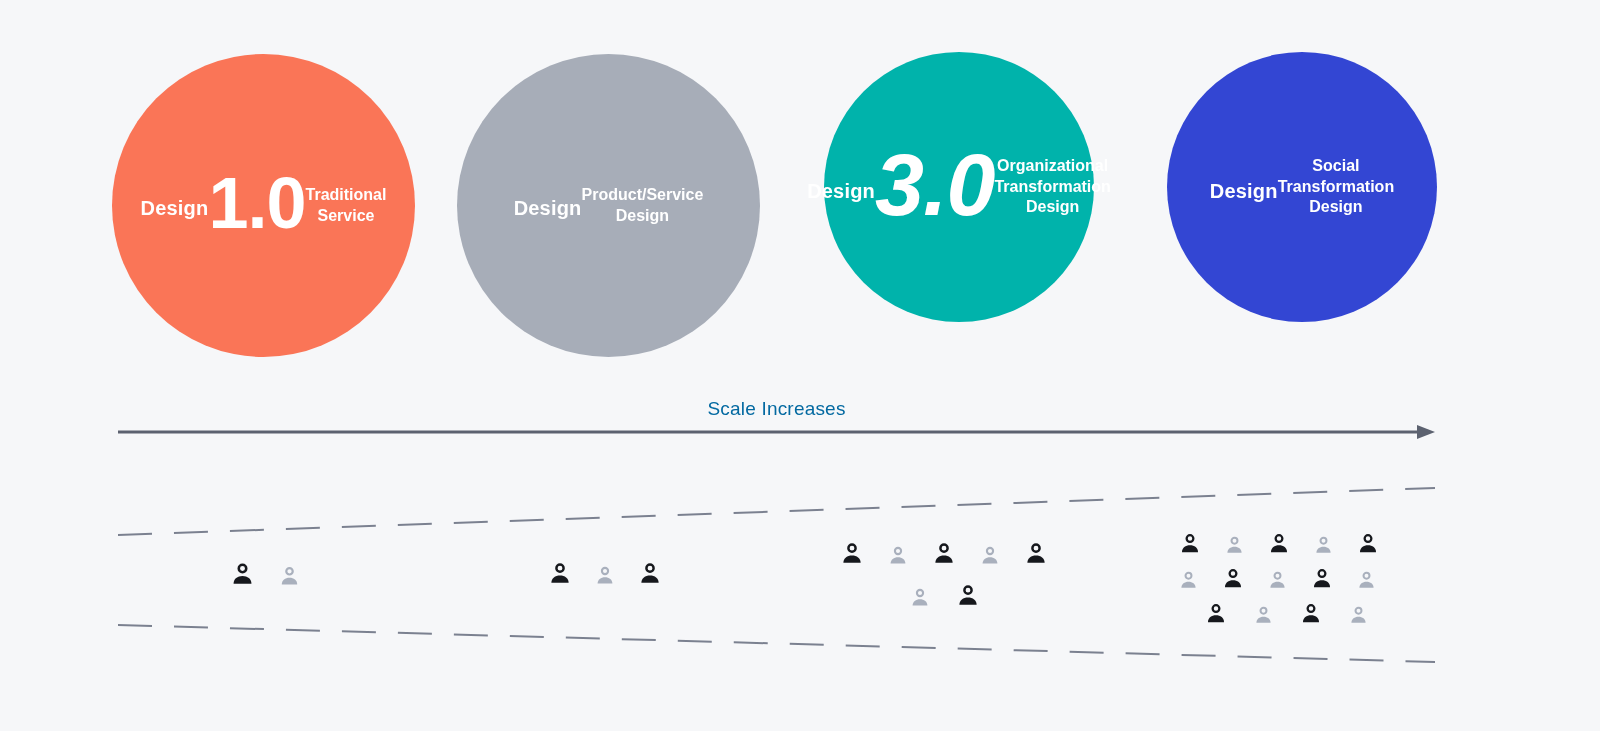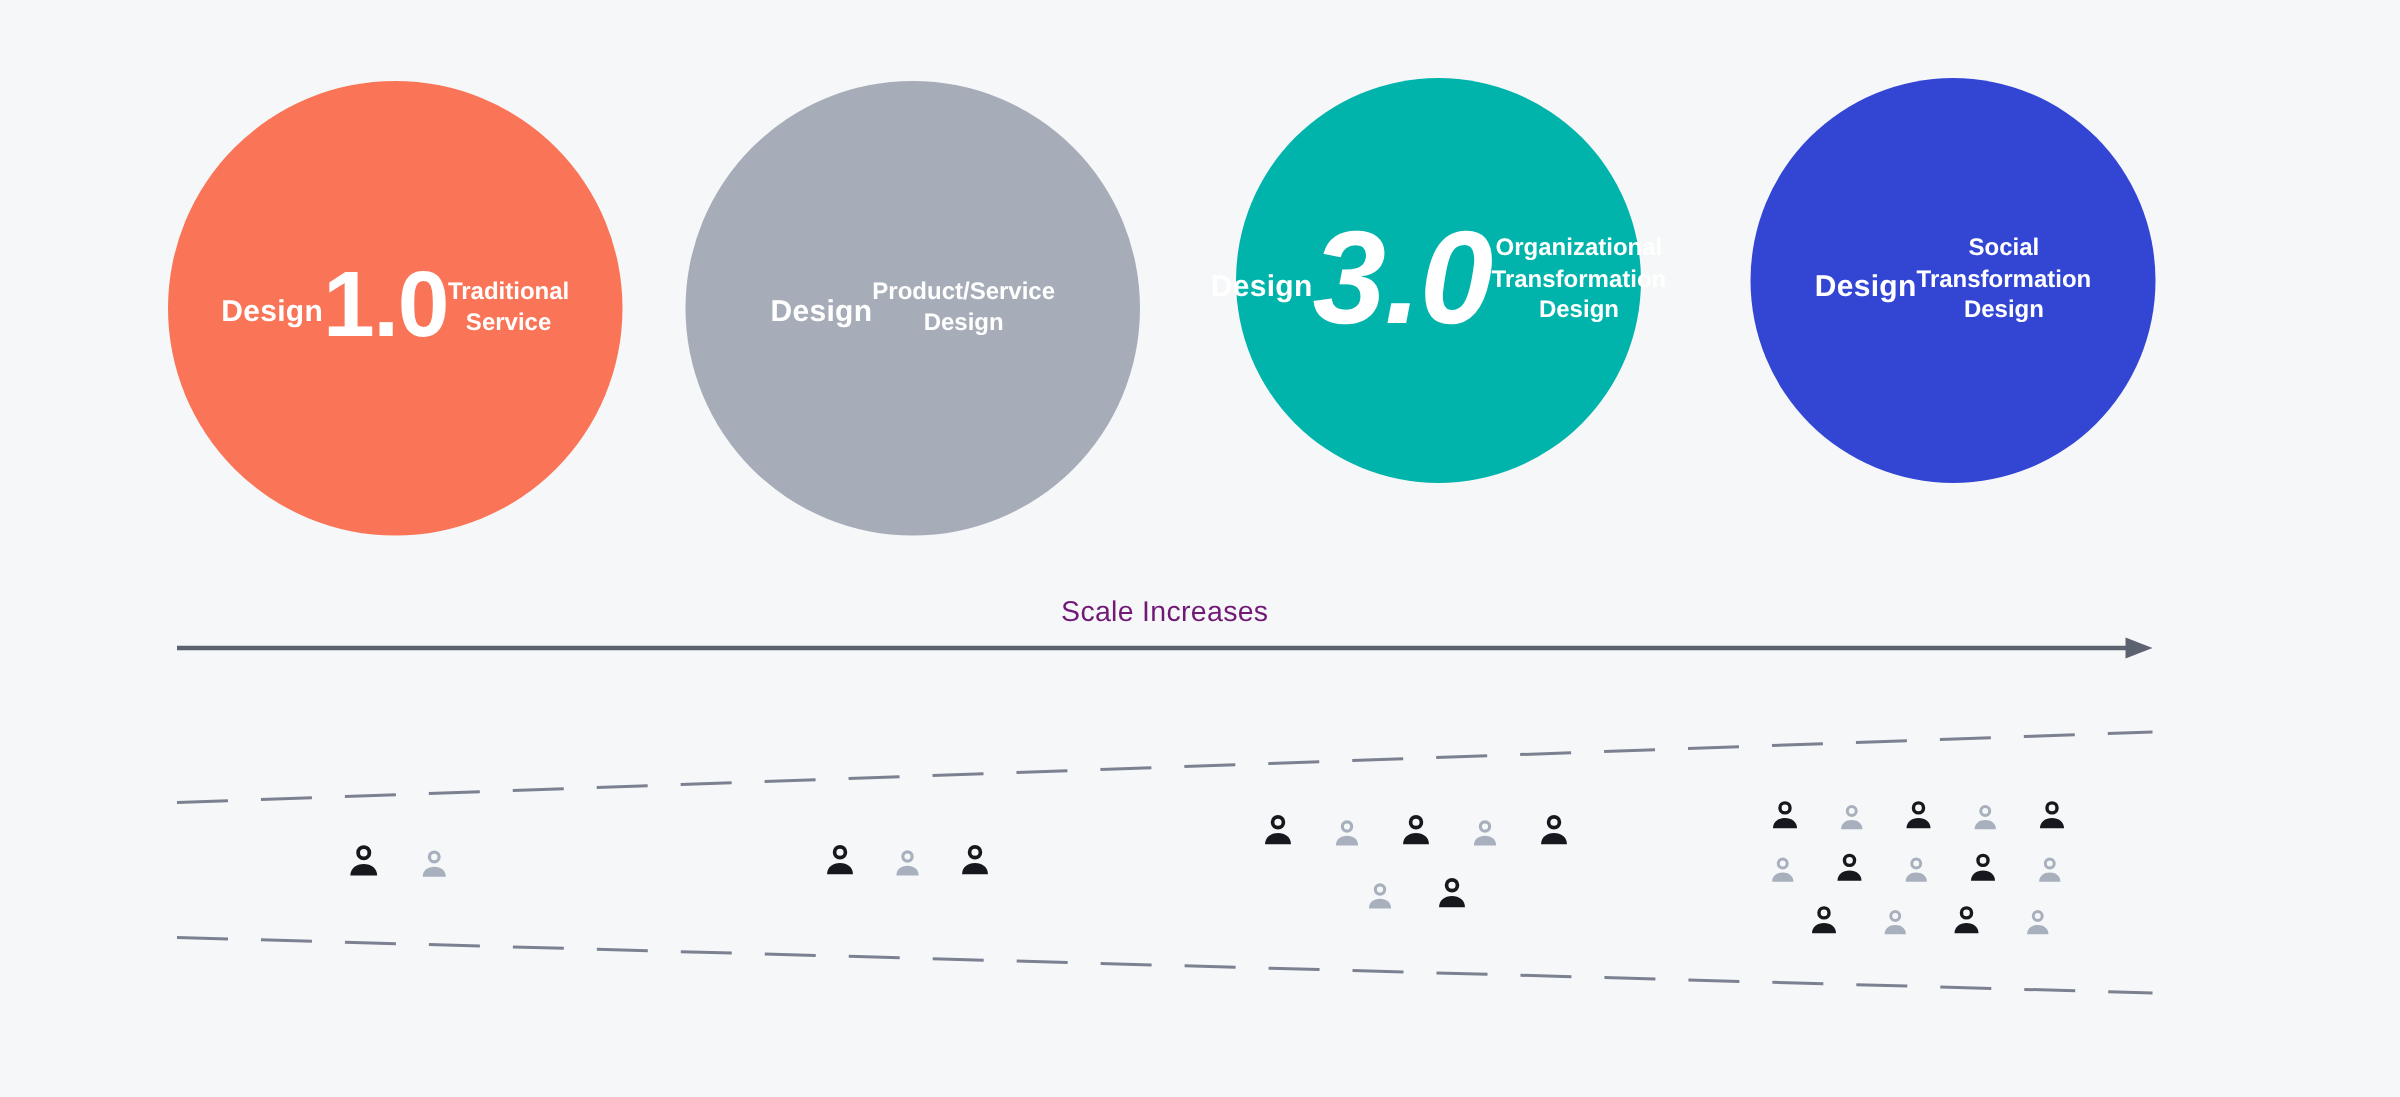--- a/index.html
+++ b/index.html
@@ -53,41 +53,41 @@
   }
   #circle-2 {
     left: 457px; top: 54px; width: 303px; height: 303px;
   }
   #circle-3 {
     left: 824px; top: 52px; width: 270px; height: 270px;
   }
   #circle-4 {
     left: 1167px; top: 52px; width: 270px; height: 270px;
   }
-  #circle-1 .c-version, #circle-2 .c-version { font-size: 62px; margin: 2px 0 6px; text-align: right; }
+  #circle-1 .c-version, #circle-2 .c-version { font-size: 72px; margin: 2px 0 6px; text-align: right; }
   #circle-3 .c-version, #circle-4 .c-version { font-size: 88px; margin: 0px 0 4px; font-style: italic; }
   #circle-1 .c-kicker, #circle-2 .c-kicker { margin-bottom: -6px; }
   #circle-3 .c-kicker, #circle-4 .c-kicker { margin-bottom: -8px; }
 
   
   #scale-arrow-wrap {
     position: absolute;
     left: 118px;
     top: 398px;
     width: 1317px;
     height: 48px;
   }
   #scale-arrow-label {
     position: absolute;
     left: 0;
     right: 0;
     top: 0;
     text-align: center;
     font-size: 19px;
-    color: #701a75;
+    color: #0369a1;
     letter-spacing: 0.2px;
   }
   #scale-arrow-svg {
     position: absolute;
     left: 0;
     top: 26px;
   }
 
   
   #funnel-svg {

